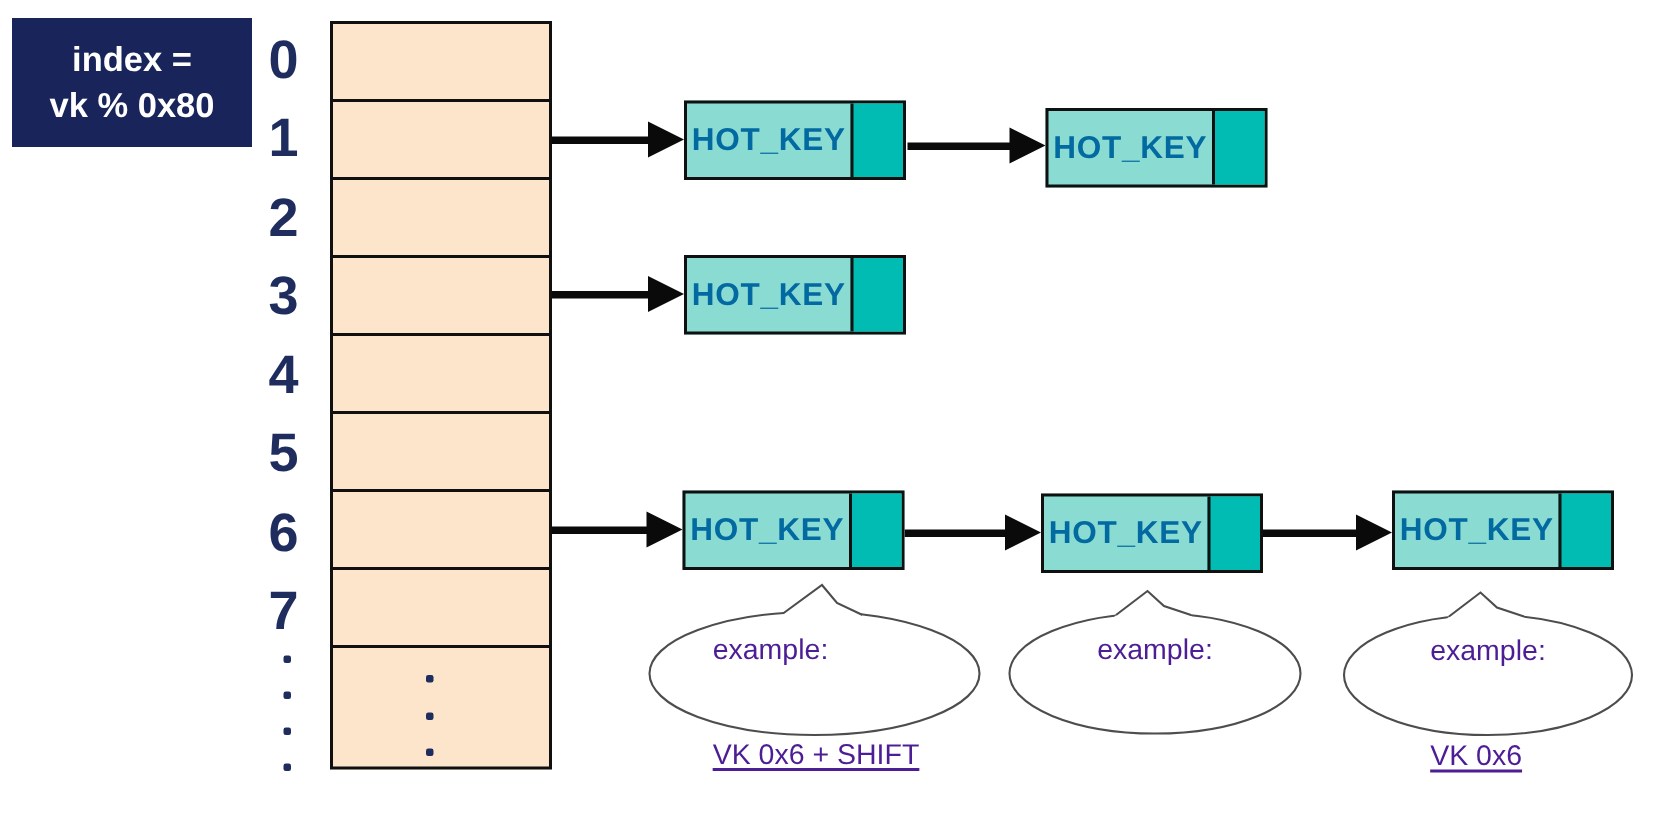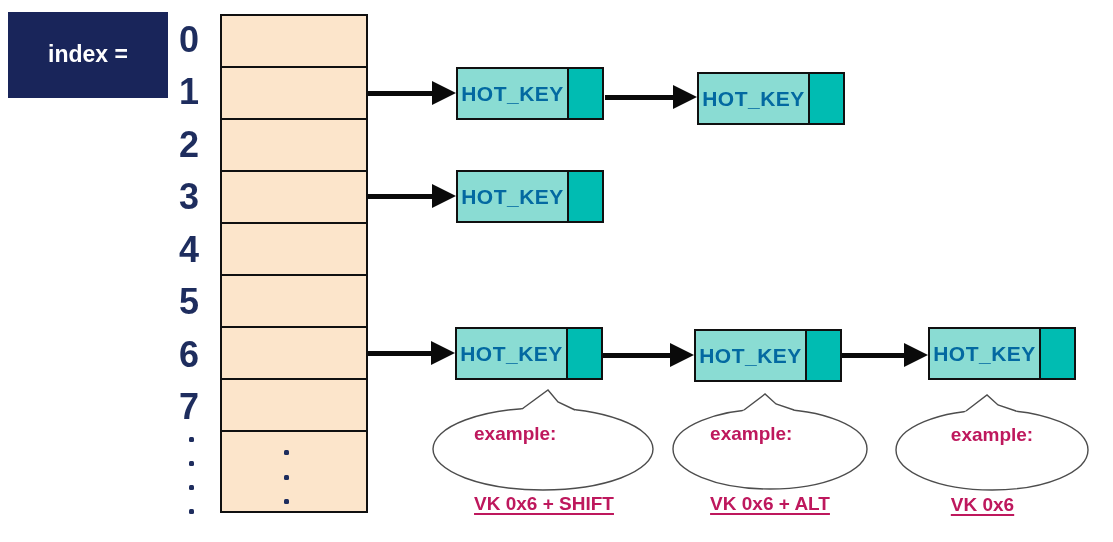--- a/index.html
+++ b/index.html
@@ -35,32 +35,33 @@
   .arrow{position:absolute;height:25px;}
   .arrow .shaft{position:absolute;left:0;right:20px;top:10px;height:5px;background:#0a0a0a;}
   .arrow .head{position:absolute;right:0;top:0;width:0;height:0;
                border-top:12.5px solid transparent;border-bottom:12.5px solid transparent;
                border-left:24px solid #0a0a0a;}
 
   
   .bubble{position:absolute;}
   .bubble svg{position:absolute;left:0;top:0;}
   .bubble-text{position:absolute;left:50%;transform:translateX(-50%);
-               text-align:left;font-weight:bold;font-size:19px;line-height:1.35;
-               color:#be185d;white-space:nowrap;width:max-content;}
+               text-align:left;font-weight:normal;font-size:19px;line-height:1.35;
+               color:#4c1d95;white-space:nowrap;width:max-content;}
   .bubble-text .vk{text-decoration:underline;text-decoration-thickness:2px;
                    text-underline-offset:3px;margin-top:44px;}
 </style>
 </head>
 <body>
 
 <div class="canvas">
 
   <div class="index-box">
     <div>index =</div>
+    <div>vk % 0x80</div>
   </div>
 
   <div class="idx-label" style="top:23px">0</div>
   <div class="idx-label" style="top:75px">1</div>
   <div class="idx-label" style="top:128px">2</div>
   <div class="idx-label" style="top:180px">3</div>
   <div class="idx-label" style="top:233px">4</div>
   <div class="idx-label" style="top:285px">5</div>
   <div class="idx-label" style="top:338px">6</div>
   <div class="idx-label" style="top:390px">7</div>
@@ -150,21 +151,20 @@
   </div>
 
   <div class="bubble" style="left:670px;top:388px;width:200px;height:104px">
     <svg width="200" height="104" viewBox="0 0 200 104">
       <ellipse cx="100" cy="61" rx="97" ry="40" fill="#ffffff" stroke="#4d4d4d" stroke-width="1.4"></ellipse>
       <polygon points="72,24 95,4 126,24 98,32" fill="#ffffff"></polygon>
       <path d="M74,22 L95,6 L106,16 L124,22" fill="none" stroke="#4d4d4d" stroke-width="1.4"></path>
     </svg>
     <div class="bubble-text" style="top:33px">
       <div>example:</div>
-      <div class="vk">VK 0x6 + ALT</div>
     </div>
   </div>
 
   <div class="bubble" style="left:893px;top:390px;width:198px;height:102px">
     <svg width="198" height="102" viewBox="0 0 198 102">
       <ellipse cx="99" cy="60" rx="96" ry="40" fill="#ffffff" stroke="#4d4d4d" stroke-width="1.4"></ellipse>
       <polygon points="71,23 94,3 125,23 97,31" fill="#ffffff"></polygon>
       <path d="M73,21 L94,5 L105,15 L123,21" fill="none" stroke="#4d4d4d" stroke-width="1.4"></path>
     </svg>
     <div class="bubble-text" style="top:32px">

